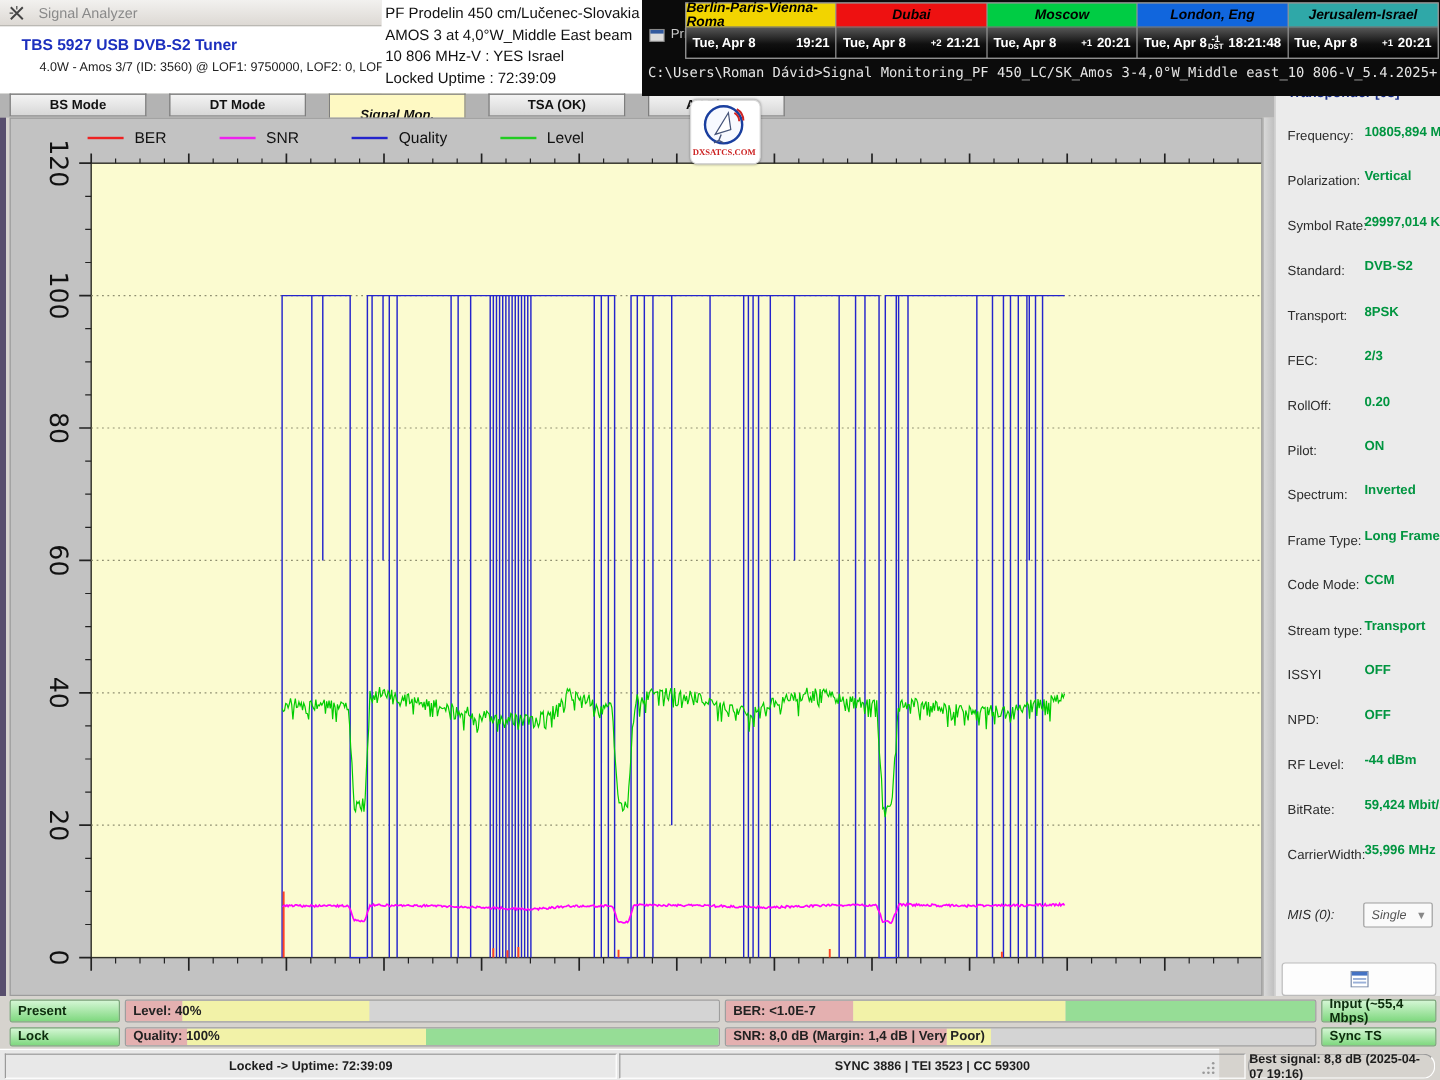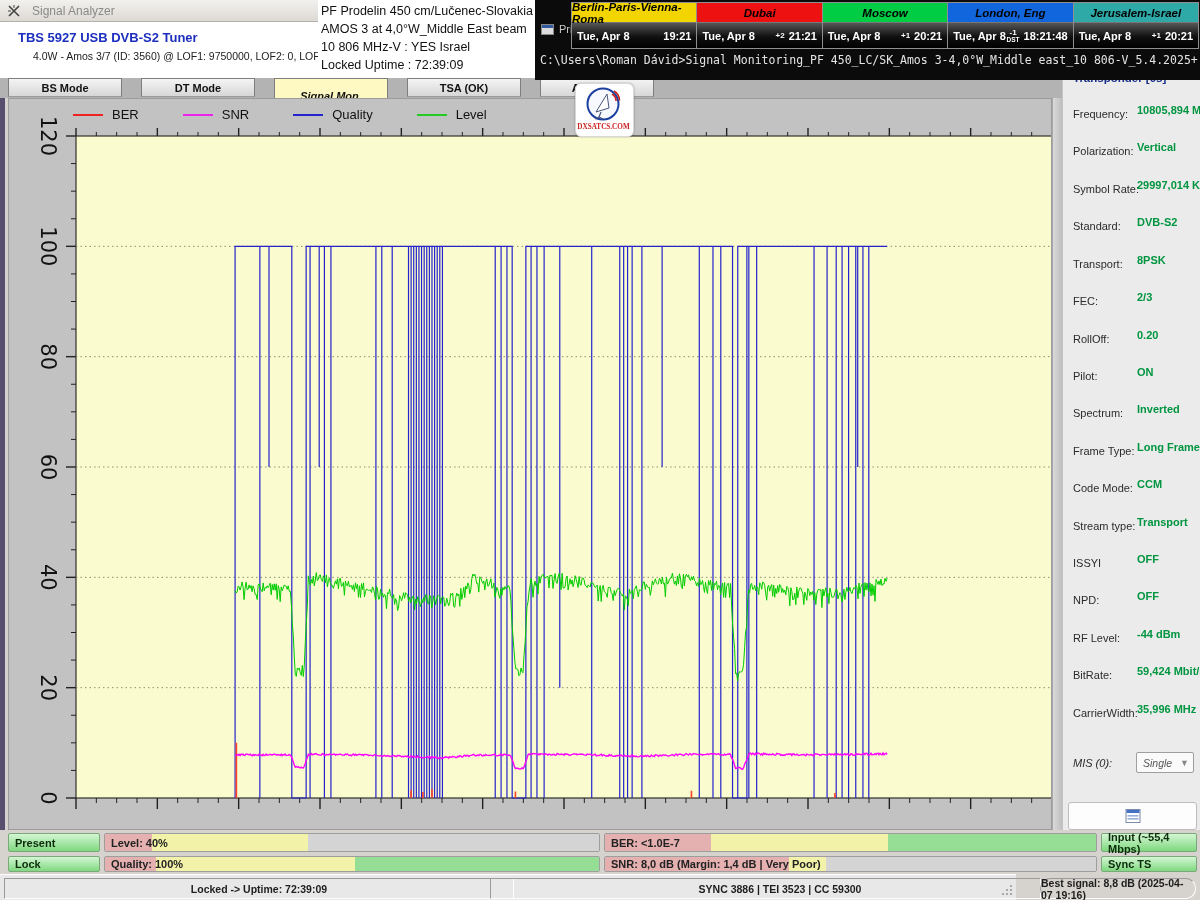--- a/index.html
+++ b/index.html
@@ -79,21 +79,21 @@
   #bar-quality{left:104px;top:856px;width:496px;height:16px;}
   #bar-ber{left:604px;top:833px;width:493px;height:19px;}
   #bar-snr{left:604px;top:856px;width:493px;height:16px;}
   #badge-input{left:1101px;top:833px;width:96px;height:19px;}
   #badge-sync{left:1101px;top:856px;width:96px;height:16px;}
 
   
   #statusbar{left:0;top:874px;width:1016px;height:26px;background:#e8e8e8;border-top:1px solid #fff;box-sizing:border-box;}
   .sb-cell{position:absolute;top:3px;height:19px;border:1px solid;border-color:#9a9a9a #fff #fff #9a9a9a;display:flex;align-items:center;justify-content:center;font-size:10.5px;font-weight:bold;color:#1d1d1d;}
   #sb-left{left:4px;width:508px;}
-  #sb-center{left:490px;width:520px;padding-left:29px;}
+  #sb-center{left:516px;width:520px;}
   #sb-right{left:1040px;width:154px;border-radius:10px;}
   #grip{position:absolute;right:2px;top:8px;width:14px;height:14px;}
 </style>
 </head>
 <body>
 
 <div class="abs" id="titlebar">
   <svg width="14" height="14" viewBox="0 0 14 14">
     <path d="M2 2 L12 12 M12 2 L2 12" stroke="#444" stroke-width="1.6" fill="none"></path>
     <path d="M7 1 L7 4 M1 7 L4 7" stroke="#444" stroke-width="1" fill="none"></path>

